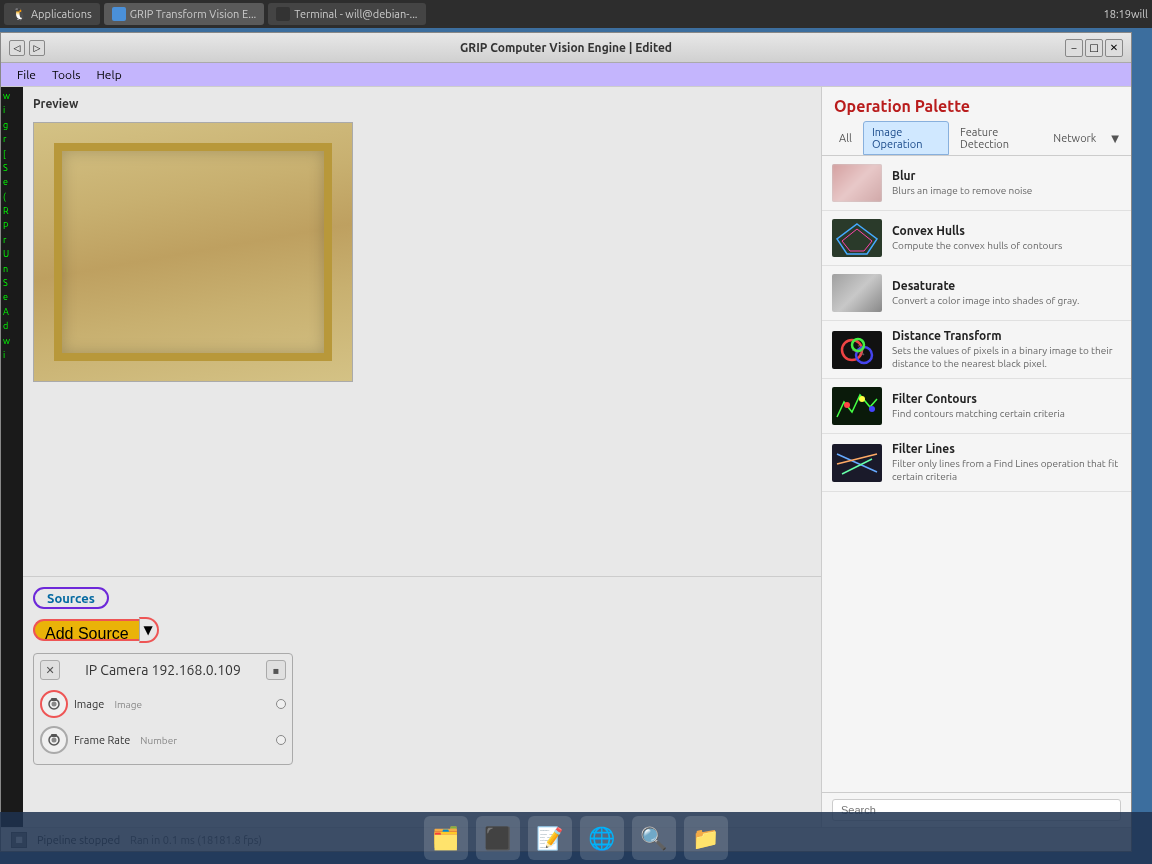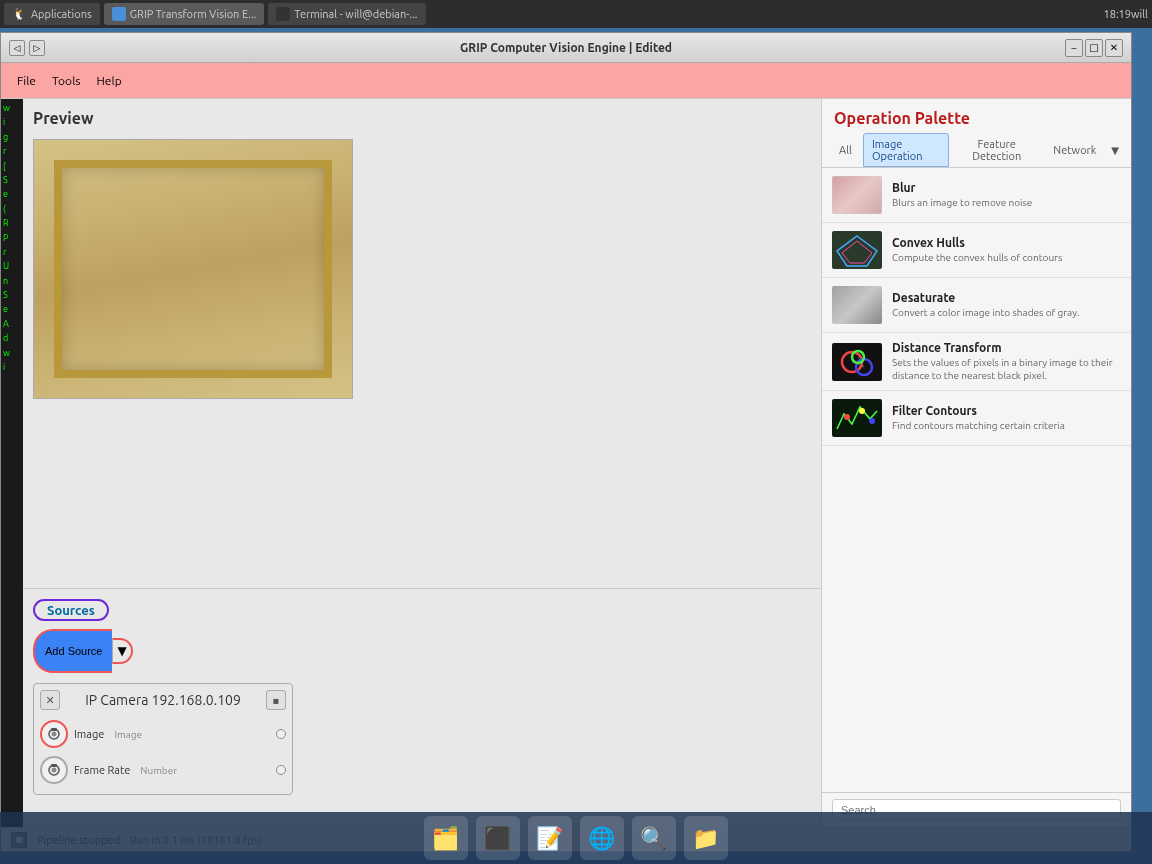--- a/index.html
+++ b/index.html
@@ -45,22 +45,22 @@
       flex-shrink: 0;
     }
     .title-bar-buttons { display: flex; gap: 4px; margin-right: auto; }
     .title-bar-btn { width: 16px; height: 16px; border-radius: 2px; border: 1px solid #888; background: #ddd; display: flex; align-items: center; justify-content: center; font-size: 9px; cursor: pointer; }
     .title-bar-title { position: absolute; left: 50%; transform: translateX(-50%); font-size: 12px; font-weight: bold; color: #333; }
     .title-bar-controls { display: flex; gap: 2px; margin-left: auto; }
     .title-ctrl { width: 18px; height: 18px; border: 1px solid #888; background: #ddd; display: flex; align-items: center; justify-content: center; font-size: 10px; cursor: pointer; border-radius: 2px; }
 
     
     .menu-bar {
-      height: 36px;
-      background: #fca5a5;
+      height: 24px;
+      background: #c4b5fd;
       display: flex;
       align-items: center;
       padding: 0 8px;
       border-bottom: 1px solid #ccc;
       flex-shrink: 0;
     }
     .menu-item {
       padding: 2px 8px;
       font-size: 12px;
       cursor: pointer;
@@ -94,21 +94,21 @@
       overflow: hidden;
     }
 
     
     .preview-section {
       flex: 0 0 490px;
       background: #e8e8e8;
       padding: 10px;
       border-bottom: 1px solid #ccc;
     }
-    .preview-title { font-size: 16px; font-weight: bold; margin-bottom: 12px; color: #333; }
+    .preview-title { font-size: 12px; font-weight: bold; margin-bottom: 12px; color: #333; }
     .preview-image-container {
       width: 320px; height: 260px;
       background: #c8b88a;
       border: 1px solid #aaa;
       position: relative;
       overflow: hidden;
     }
     .preview-image-label {
       position: absolute; top: 4px; left: 4px;
       font-size: 11px; color: #555; background: rgba(255,255,255,0.7); padding: 1px 4px;
@@ -137,28 +137,28 @@
       font-size: 13px; font-weight: bold; color: #0369a1;
       margin-bottom: 8px;
       border: 2px solid #6d28d9; border-radius: 12px; display: inline-block;
       padding: 2px 12px;
     }
     .add-source-row {
       display: flex; align-items: center; gap: 0;
       margin-bottom: 10px;
     }
     .add-source-btn {
-      background: #3b82f6;
+      background: #eab308;
       border: 1px solid #aaa;
       border-right: none;
       padding: 4px 10px;
-      font-size: 11px;
+      font-size: 16px;
       cursor: pointer;
       border-radius: 3px 0 0 3px;
-      height: 44px;
+      height: 22px;
       border: 2px solid #e55; border-right: none; border-radius: 20px 0 0 20px;
     }
     .add-source-dropdown {
       background: #e8e8e8;
       border: 1px solid #aaa;
       border-left: none;
       padding: 4px 4px;
       cursor: pointer;
       border-radius: 0 3px 3px 0;
       height: 26px;
@@ -237,21 +237,21 @@
       font-size: 11px;
       cursor: pointer;
       border-radius: 3px 3px 0 0;
       border: 1px solid transparent;
     }
     .palette-tab.active {
       background: #d0e8ff;
       border-color: #88b0dd;
       color: #1a4a8a;
     }
-    .palette-tab:not(.active) { color: #555; text-align: center; }
+    .palette-tab:not(.active) { color: #555; }
     .palette-tab-more {
       margin-left: auto;
       padding: 4px 4px;
       font-size: 10px;
       cursor: pointer;
       color: #555;
     }
 
     .palette-items {
       flex: 1;
@@ -528,20 +528,33 @@
               <circle cx="30" cy="12" r="3" fill="#ff4"></circle>
               <circle cx="40" cy="22" r="3" fill="#44f"></circle>
             </svg>
           </div>
           <div class="palette-info">
             <div class="palette-name">Filter Contours</div>
             <div class="palette-desc">Find contours matching certain criteria</div>
           </div>
         </div>
 
+        <div class="palette-item">
+          <div class="palette-thumb" style="background:#1a1a2a;">
+            <svg width="50" height="38" viewBox="0 0 50 38">
+              <line x1="5" y1="10" x2="45" y2="28" stroke="#6af" stroke-width="1.5"></line>
+              <line x1="5" y1="20" x2="45" y2="10" stroke="#fa6" stroke-width="1.5"></line>
+              <line x1="10" y1="30" x2="40" y2="15" stroke="#6fa" stroke-width="1.5"></line>
+            </svg>
+          </div>
+          <div class="palette-info">
+            <div class="palette-name">Filter Lines</div>
+            <div class="palette-desc">Filter only lines from a Find Lines operation that fit certain criteria</div>
+          </div>
+        </div>
       </div>
 
       <div class="palette-search">
         <input class="search-input" type="text" placeholder="Search" style="">
       </div>
     </div>
   </div>
 
   <div class="status-bar">
     <div class="status-stop-btn">■</div>

